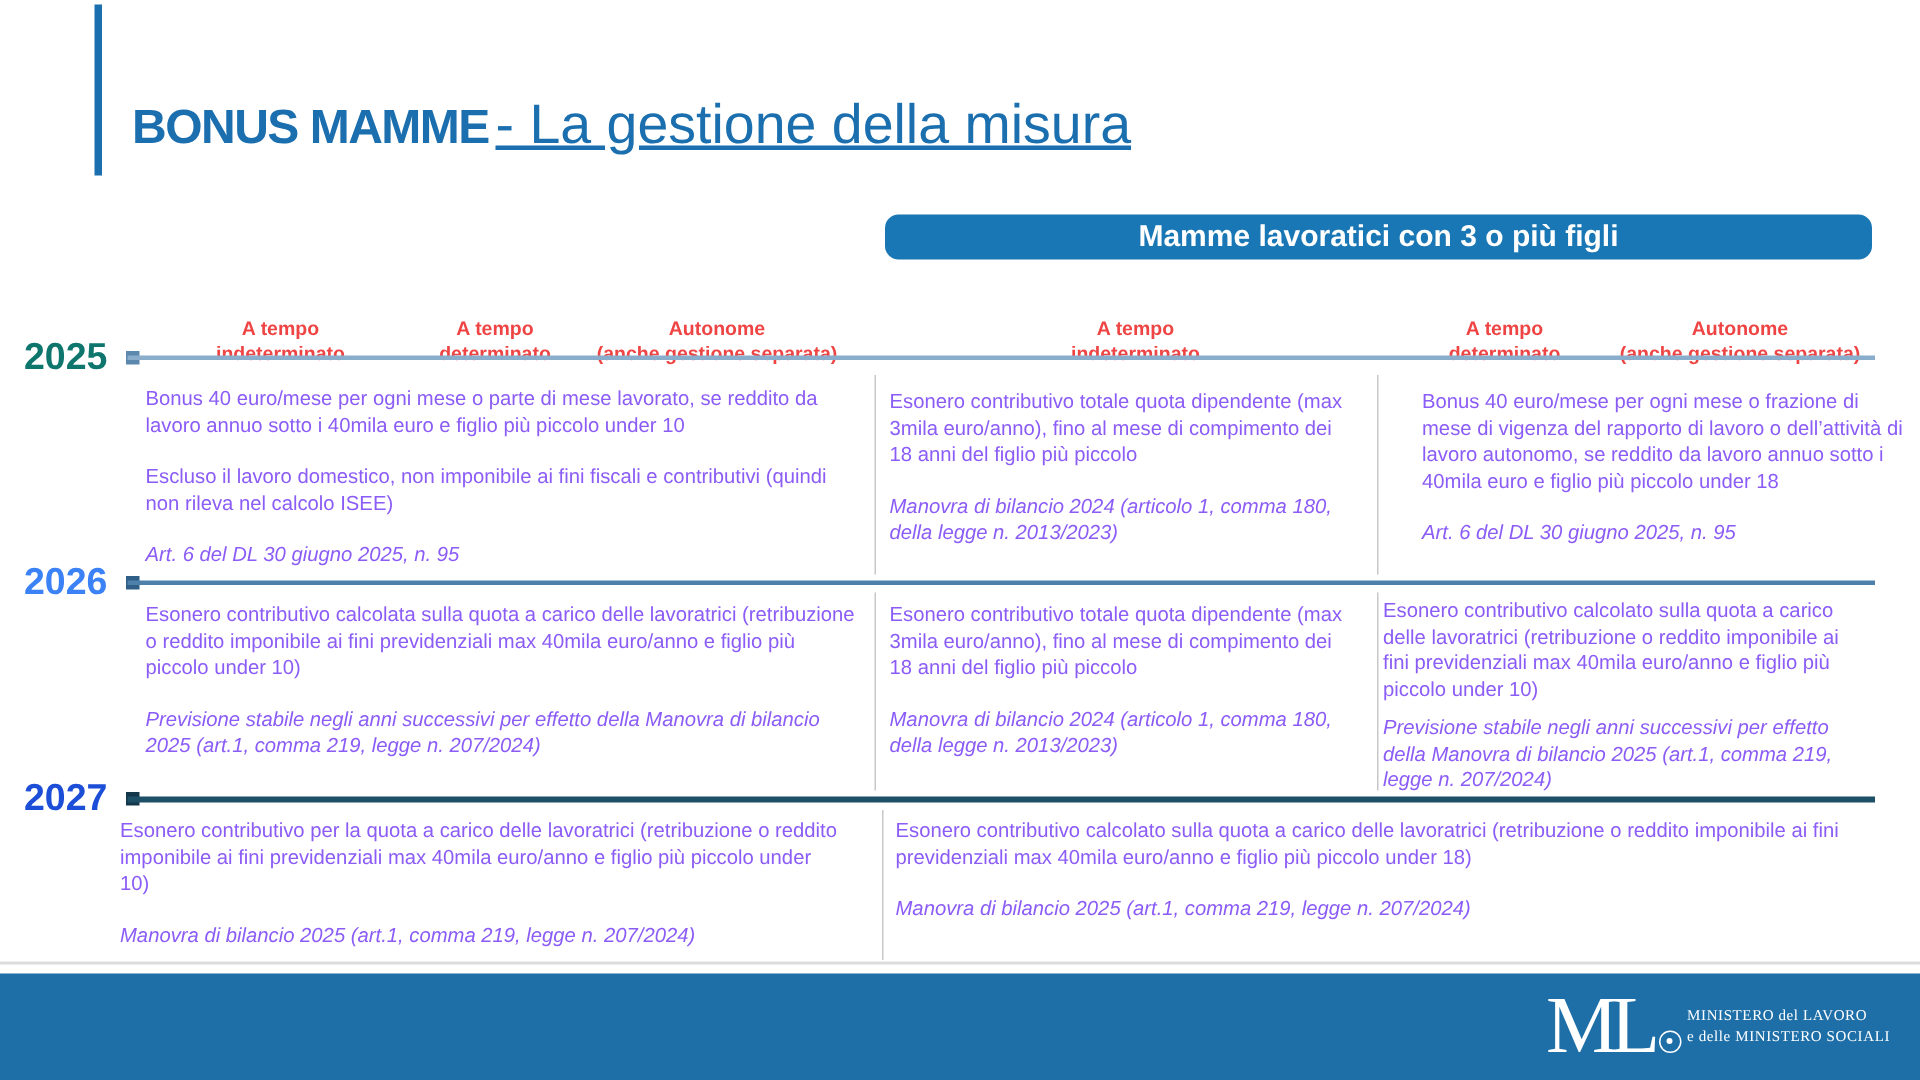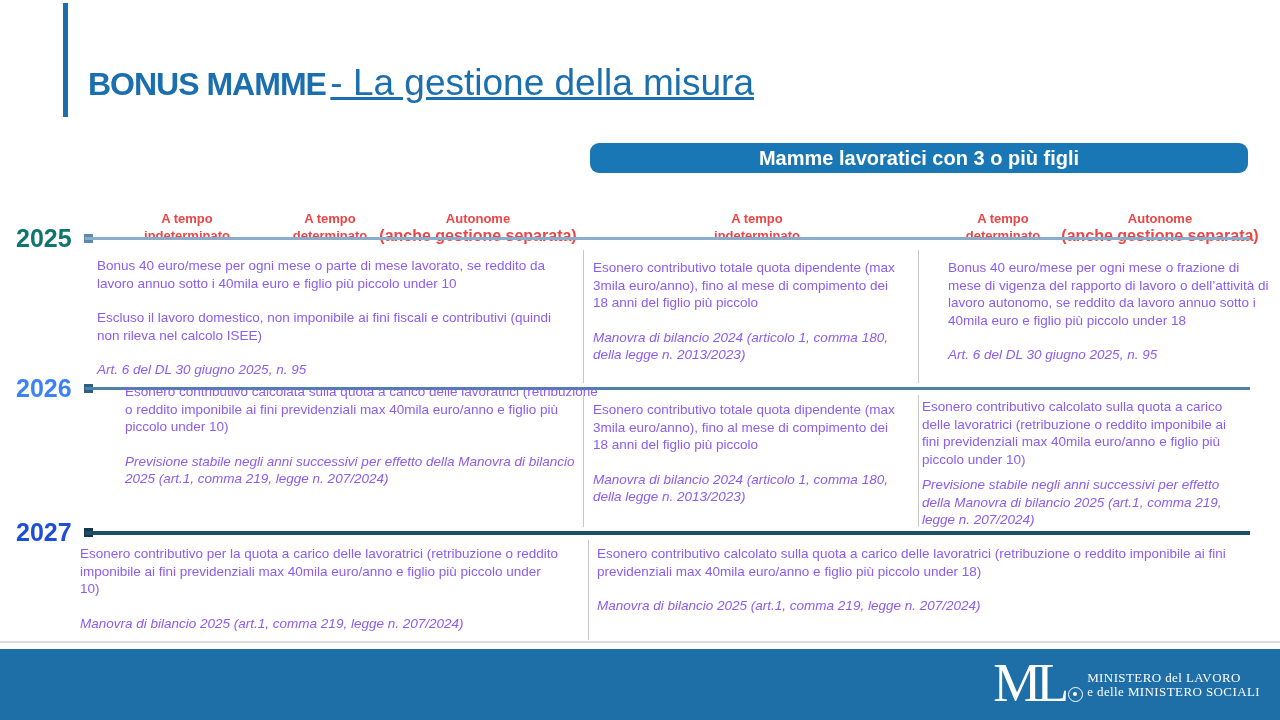--- a/index.html
+++ b/index.html
@@ -13,21 +13,21 @@
   .title-sub  { font-size:37px; font-weight:400;text-decoration:underline; }
 
   
   .pill { position:absolute; top:143px; height:30px; background:#1877b4; border-radius:9px;
           color:#ffffff; font-weight:700; font-size:20px; display:flex; align-items:center; justify-content:center; }
   .pill1 { left:94px;  width:484px; }
   .pill2 { left:590px; width:658px; }
 
   
   .subhead { position:absolute; top:186px; width:200px; text-align:center; font-weight:700; font-size:13px; color:#ef4444; line-height:17px;margin-top:24px; }
-  .subhead .small { font-size:16px; }
+  .subhead .small { font-size:13px; }
   .sh-g1c1 { left:87px; }  .sh-g1c2 { left:230px; } .sh-g1c3 { left:378px; }
   .sh-g2c1 { left:657px; } .sh-g2c2 { left:903px; } .sh-g2c3 { left:1060px; }
 
   
   .year-label { position:absolute; left:16px; width:62px; text-align:left; font-weight:700; font-size:25px; }
   .y2025 { top:224px; color:#0f766e; }
   .y2026 { top:374px; color:#3b82f6; }
   .y2027 { top:518px; color:#1d4ed8; }
 
   .tl-line { position:absolute; left:85px; width:1165px; }
@@ -39,42 +39,42 @@
   .l2027 { top:531px; height:4px; background:#1d4f66; }
   .s2027 { top:528px; background:#14384a; }
 
   .cell { position:absolute; font-size:13.5px; color:#8b5cf6; line-height:17.5px; }
   .cell p.body { margin-bottom:17px; }
   .cell p.note { font-style:italic; }
 
   .r1c1 { left:97px;  top:257px; width:474px; }
   .r1c2 { left:593px; top:259px; width:306px; }
   .r1c3 { left:948px; top:259px; width:322px; }
-  .r2c1 { left:97px;  top:383px; width:474px;margin-left:28px; }
+  .r2c1 { left:97px;  top:401px; width:474px; }
   .r2c2 { left:593px; top:401px; width:306px; }
   .r2c3 { left:922px; top:398px; width:322px; }
   .r2c3 p.body { margin-bottom:8px; }
   .r3c1 { left:80px;  top:545px; width:480px; }
   .r3c2 { left:597px; top:545px; width:652px; }
 
   .vdiv { position:absolute; width:1px; background:#c8c8c8; }
   .d1a { left:583px; top:250px; height:133px; }
   .d1b { left:918px; top:250px; height:133px; }
   .d2a { left:583px; top:395px; height:132px; }
   .d2b { left:918px; top:395px; height:132px; }
   .d3a { left:588px; top:540px; height:100px; }
 
   
   .footer-sep { position:absolute; left:0; top:641px; width:1280px; height:2px; background:#dcdcdc; }
   .footer { position:absolute; left:0; top:649px; width:1280px; height:71px; background:#1e6fa8; }
   .footer-logo-wrap { position:absolute; right:20px; top:0; height:71px; display:flex; align-items:center; gap:4px; color:#fff; }
   .ml-logo { font-family:"Liberation Serif", serif; font-size:54px; font-weight:400; letter-spacing:-5px; line-height:54px; margin-top:-4px; }
   .emblem { width:15px; height:15px; border:1.5px solid #fff; border-radius:50%; position:relative; align-self:flex-end; margin-bottom:18px; }
   .emblem::after { content:""; position:absolute; left:4px; top:4px; width:4px; height:4px; background:#fff; border-radius:50%; }
-  .ministry { font-family:"Liberation Serif", serif; font-size:13px; line-height:14px; letter-spacing:0.4px; }
+  .ministry { font-family:"Liberation Serif", serif; font-size:10px; line-height:14px; letter-spacing:0.4px; }
 </style>
 </head>
 <body>
 
 <div class="slide">
 
   <div class="accent-bar"></div>
   <div class="title-row">
     <span class="title-main">BONUS MAMME</span>
     <span class="title-sub">- La gestione della misura</span>

